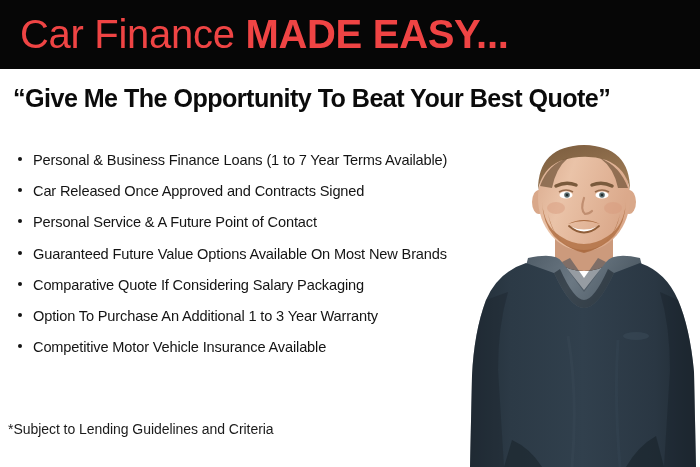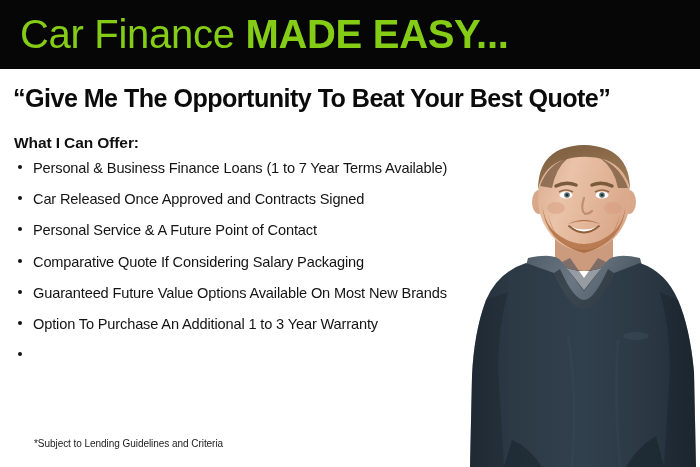--- a/index.html
+++ b/index.html
@@ -25,21 +25,21 @@
     top: 0;
     width: 700px;
     height: 69px;
     background: #060606;
     overflow: hidden;
   }
   .header-title {
     position: absolute;
     left: 20px;
     top: 10px;
-    color: #84cc16;
+    color: #ef4444;
     font-size: 40px;
     line-height: 48px;
     letter-spacing: -0.3px;
     white-space: nowrap;
   }
   .header-title .light {
     font-weight: 400;
   }
   .header-title .heavy {
     font-weight: 700;
@@ -70,21 +70,21 @@
     line-height: 20px;
     font-weight: 700;
     color: #101010;
     letter-spacing: -0.1px;
     white-space: nowrap;
   }
 
   .offer-list {
     position: absolute;
     left: 14px;
-    top: 158px;
+    top: 150px;
     width: 500px;
     margin: 0;
     padding: 0;
     list-style: none;
   }
   .offer-item {
     position: relative;
     height: 31.2px;
     padding-left: 19px;
     font-size: 14.6px;
@@ -99,27 +99,26 @@
     top: 7px;
     width: 4px;
     height: 4px;
     border-radius: 50%;
     background: #141414;
   }
 
   .footnote {
     position: absolute;
     left: 8px;
-    top: 437px;
-    font-size: 10px;
+    top: 422px;
+    font-size: 14px;
     line-height: 14px;
     color: #1b1b1b;
     letter-spacing: -0.05px;
     white-space: nowrap;
-    margin-left: 26px;
   }
 
   
   .portrait {
     position: absolute;
     left: 468px;
     top: 140px;
     width: 232px;
     height: 327px;
     overflow: hidden;
@@ -134,49 +133,49 @@
 <body>
 
 <div id="ad-root">
 
   <div class="header-banner">
     <div class="header-title"><span class="light">Car Finance </span><span class="heavy">MADE EASY...</span></div>
   </div>
 
   <div class="headline">“Give Me The Opportunity To Beat Your Best Quote”</div>
 
-  <div class="offer-heading">What I Can Offer:</div>
 
   <ul class="offer-list">
     <li class="offer-item">
       <span class="bullet"></span>
       <span>Personal &amp; Business Finance Loans (1 to 7 Year Terms Available)</span>
     </li>
     <li class="offer-item">
       <span class="bullet"></span>
       <span>Car Released Once Approved and Contracts Signed</span>
     </li>
     <li class="offer-item">
       <span class="bullet"></span>
       <span>Personal Service &amp; A Future Point of Contact</span>
     </li>
     <li class="offer-item">
       <span class="bullet"></span>
+      <span>Guaranteed Future Value Options Available On Most New Brands</span>
+    </li>
+    <li class="offer-item">
+      <span class="bullet"></span>
       <span>Comparative Quote If Considering Salary Packaging</span>
     </li>
     <li class="offer-item">
       <span class="bullet"></span>
-      <span>Guaranteed Future Value Options Available On Most New Brands</span>
-    </li>
-    <li class="offer-item">
-      <span class="bullet"></span>
       <span>Option To Purchase An Additional 1 to 3 Year Warranty</span>
     </li>
     <li class="offer-item">
       <span class="bullet"></span>
+      <span>Competitive Motor Vehicle Insurance Available</span>
     </li>
   </ul>
 
   <div class="footnote">*Subject to Lending Guidelines and Criteria</div>
 
   <div class="portrait">
     <svg viewBox="0 0 232 327" xmlns="http://www.w3.org/2000/svg">
       <defs>
         <linearGradient id="sweaterGrad" x1="0" y1="0" x2="1" y2="0">
           <stop offset="0" stop-color="#222e38"></stop>

